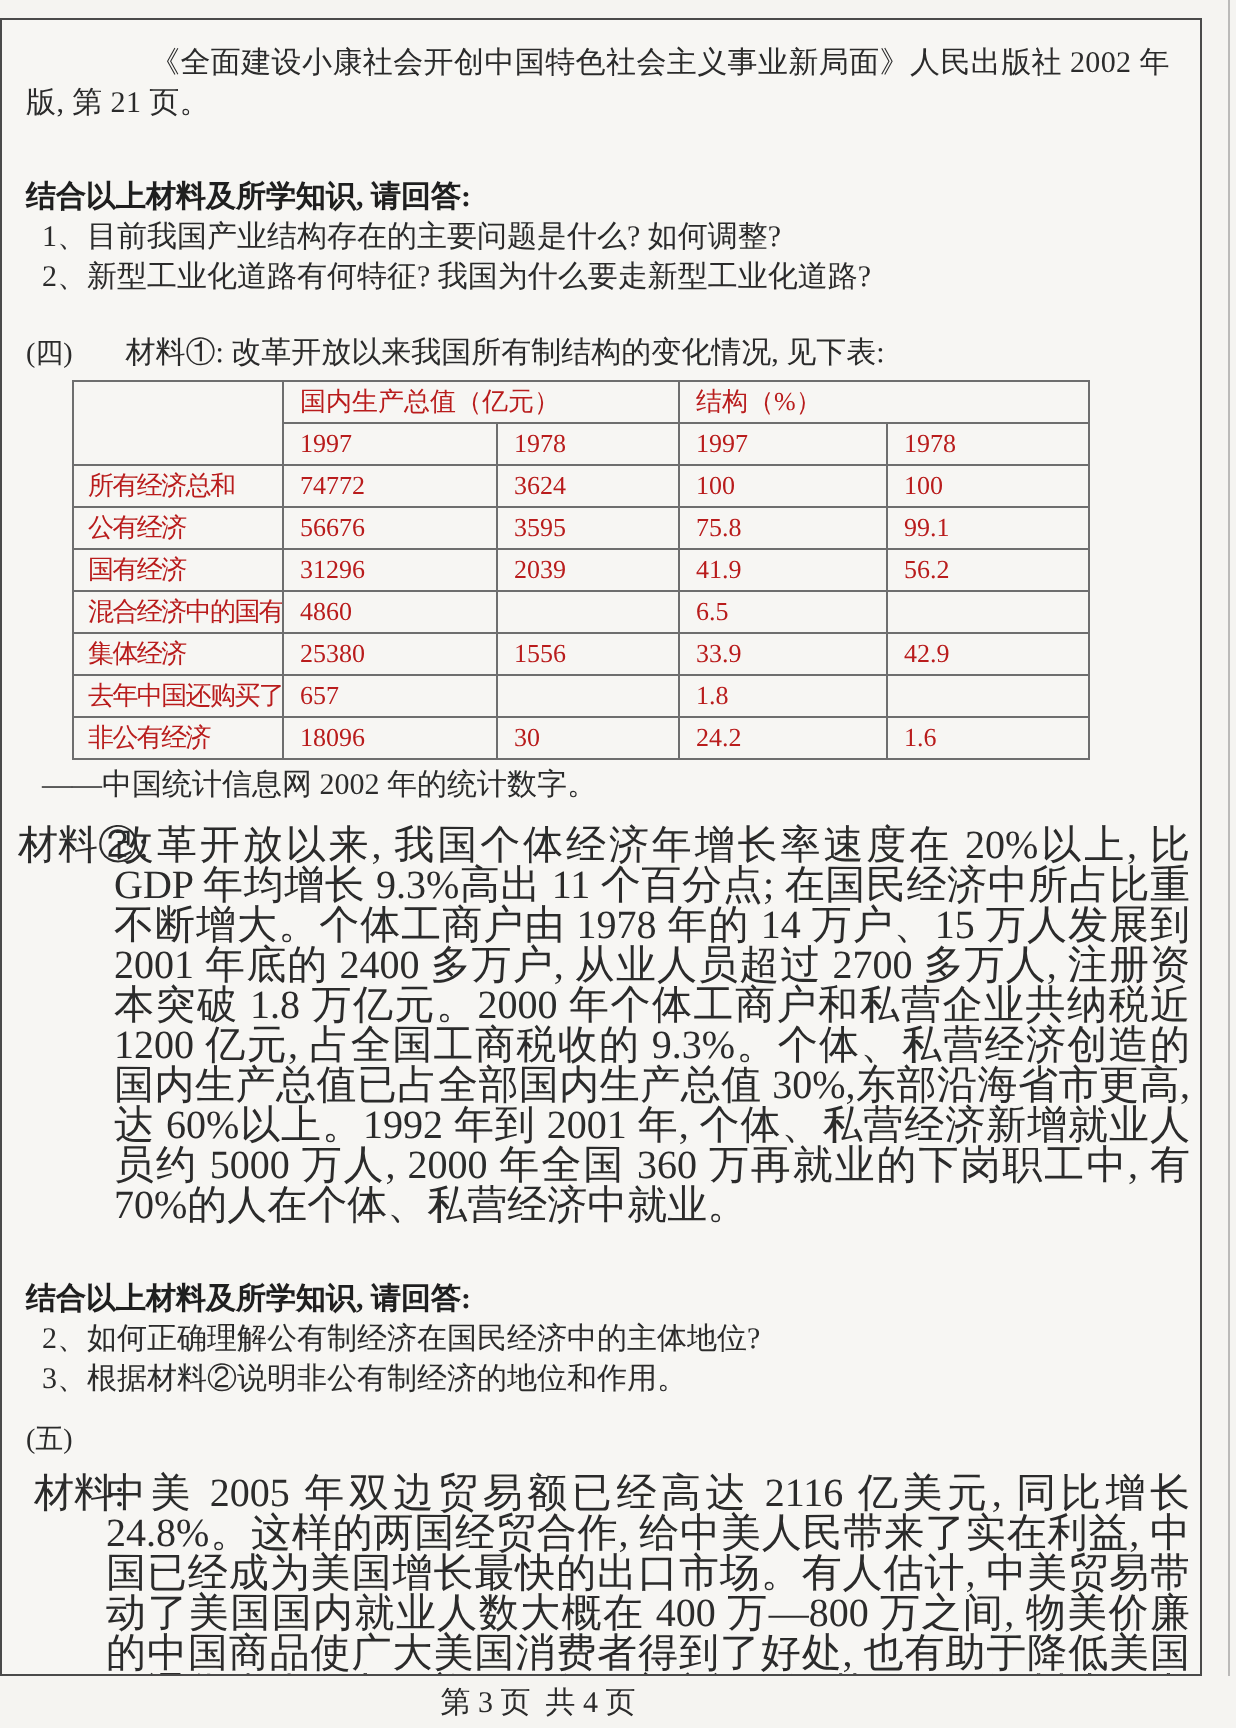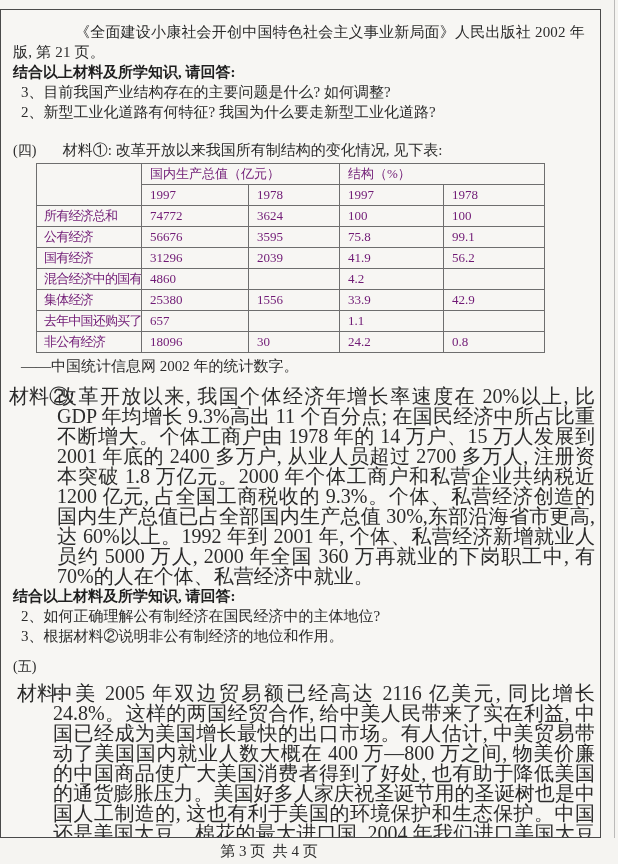--- a/index.html
+++ b/index.html
@@ -9,29 +9,29 @@
     font-family:"Liberation Serif","DejaVu Serif",serif;
     color:#2b2b2b;
   }
   .frame{
     position:absolute;left:0;top:9px;width:601px;height:829px;
     border:1.5px solid #4a4a4a;background:#f7f6f3;
     box-sizing:border-box;padding:12px 5px 0 12px;overflow:hidden;
   }
   p{margin:0;}
   .title-line{ text-indent:62px;font-size:15px;line-height:20px;letter-spacing:.2px;}
-  .bold-line{ font-weight:bold;font-size:15px;line-height:20px;color:#1f1f1f;}
+  .bold-line{ font-weight:bold;font-size:15px;line-height:20px;color:#1f1f1f;margin-top:27px;}
   .q-line{ margin-left:8px;font-size:15px;line-height:20px;}
   .sec-head{ margin-top:18px;font-size:15px;line-height:20px;}
   .sec-marker{ display:inline-block;width:46px;font-size:14px;}
   .mat-label{ }
   table.ownership{
     border-collapse:collapse;table-layout:fixed;
     margin:2px 0 0 23px;width:508px;
-    font-size:13px;color:#701a75;
+    font-size:13px;color:#b91c1c;
   }
   table.ownership td{
     border:1px solid #6e6e6e;height:20px;padding:0 0 0 8px;
     overflow:hidden;white-space:nowrap;vertical-align:middle;
     background:#f7f6f3;
   }
   table.ownership td.rowlabel{letter-spacing:-0.8px;padding-left:7px;}
   .source{ margin:3px 0 10px 8px;font-size:15px;line-height:20px;}
   .hang{ position:relative;margin-left:-8px;padding-left:52px;
          font-size:20px;line-height:20px;text-align:justify;margin-top:2px;}
@@ -55,21 +55,21 @@
 </head>
 <body>
 
 <div class="scan-line-right"></div>
 <div class="scan-dots"></div>
 
 <div class="frame">
 
   <p class="title-line">《全面建设小康社会开创中国特色社会主义事业新局面》人民出版社 2002 年版, 第 21 页。</p>
   <p class="bold-line">结合以上材料及所学知识, 请回答:</p>
-  <p class="q-line">3、目前我国产业结构存在的主要问题是什么? 如何调整?</p>
+  <p class="q-line">1、目前我国产业结构存在的主要问题是什么? 如何调整?</p>
   <p class="q-line">2、新型工业化道路有何特征? 我国为什么要走新型工业化道路?</p>
 
   <p class="sec-head">
     <span class="sec-marker">(四)</span>
     <span class="mat-label">材料①:</span>
     <span>改革开放以来我国所有制结构的变化情况, 见下表:</span>
   </p>
 
   <table class="ownership">
     <colgroup>
@@ -109,43 +109,43 @@
         <td class="rowlabel">国有经济</td>
         <td>31296</td>
         <td>2039</td>
         <td>41.9</td>
         <td>56.2</td>
       </tr>
       <tr>
         <td class="rowlabel">混合经济中的国有</td>
         <td>4860</td>
         <td></td>
-        <td>4.2</td>
+        <td>6.5</td>
         <td></td>
       </tr>
       <tr>
         <td class="rowlabel">集体经济</td>
         <td>25380</td>
         <td>1556</td>
         <td>33.9</td>
         <td>42.9</td>
       </tr>
       <tr>
         <td class="rowlabel">去年中国还购买了</td>
         <td>657</td>
         <td></td>
-        <td>1.1</td>
+        <td>1.8</td>
         <td></td>
       </tr>
       <tr>
         <td class="rowlabel">非公有经济</td>
         <td>18096</td>
         <td>30</td>
         <td>24.2</td>
-        <td>0.8</td>
+        <td>1.6</td>
       </tr>
     </tbody>
   </table>
 
   <p class="source">——中国统计信息网 2002 年的统计数字。</p>
 
   <div class="hang">
     <span class="hang-label">材料②:</span>
     <span>改革开放以来, 我国个体经济年增长率速度在 20%以上, 比 GDP 年均增长 9.3%高出 11 个百分点; 在国民经济中所占比重不断增大。个体工商户由 1978 年的 14 万户、15 万人发展到 2001 年底的 2400 多万户, 从业人员超过 2700 多万人, 注册资本突破 1.8 万亿元。2000 年个体工商户和私营企业共纳税近 1200 亿元, 占全国工商税收的 9.3%。个体、私营经济创造的国内生产总值已占全部国内生产总值 30%,东部沿海省市更高, 达 60%以上。1992 年到 2001 年, 个体、私营经济新增就业人员约 5000 万人, 2000 年全国 360 万再就业的下岗职工中, 有 70%的人在个体、私营经济中就业。</span>
   </div>

